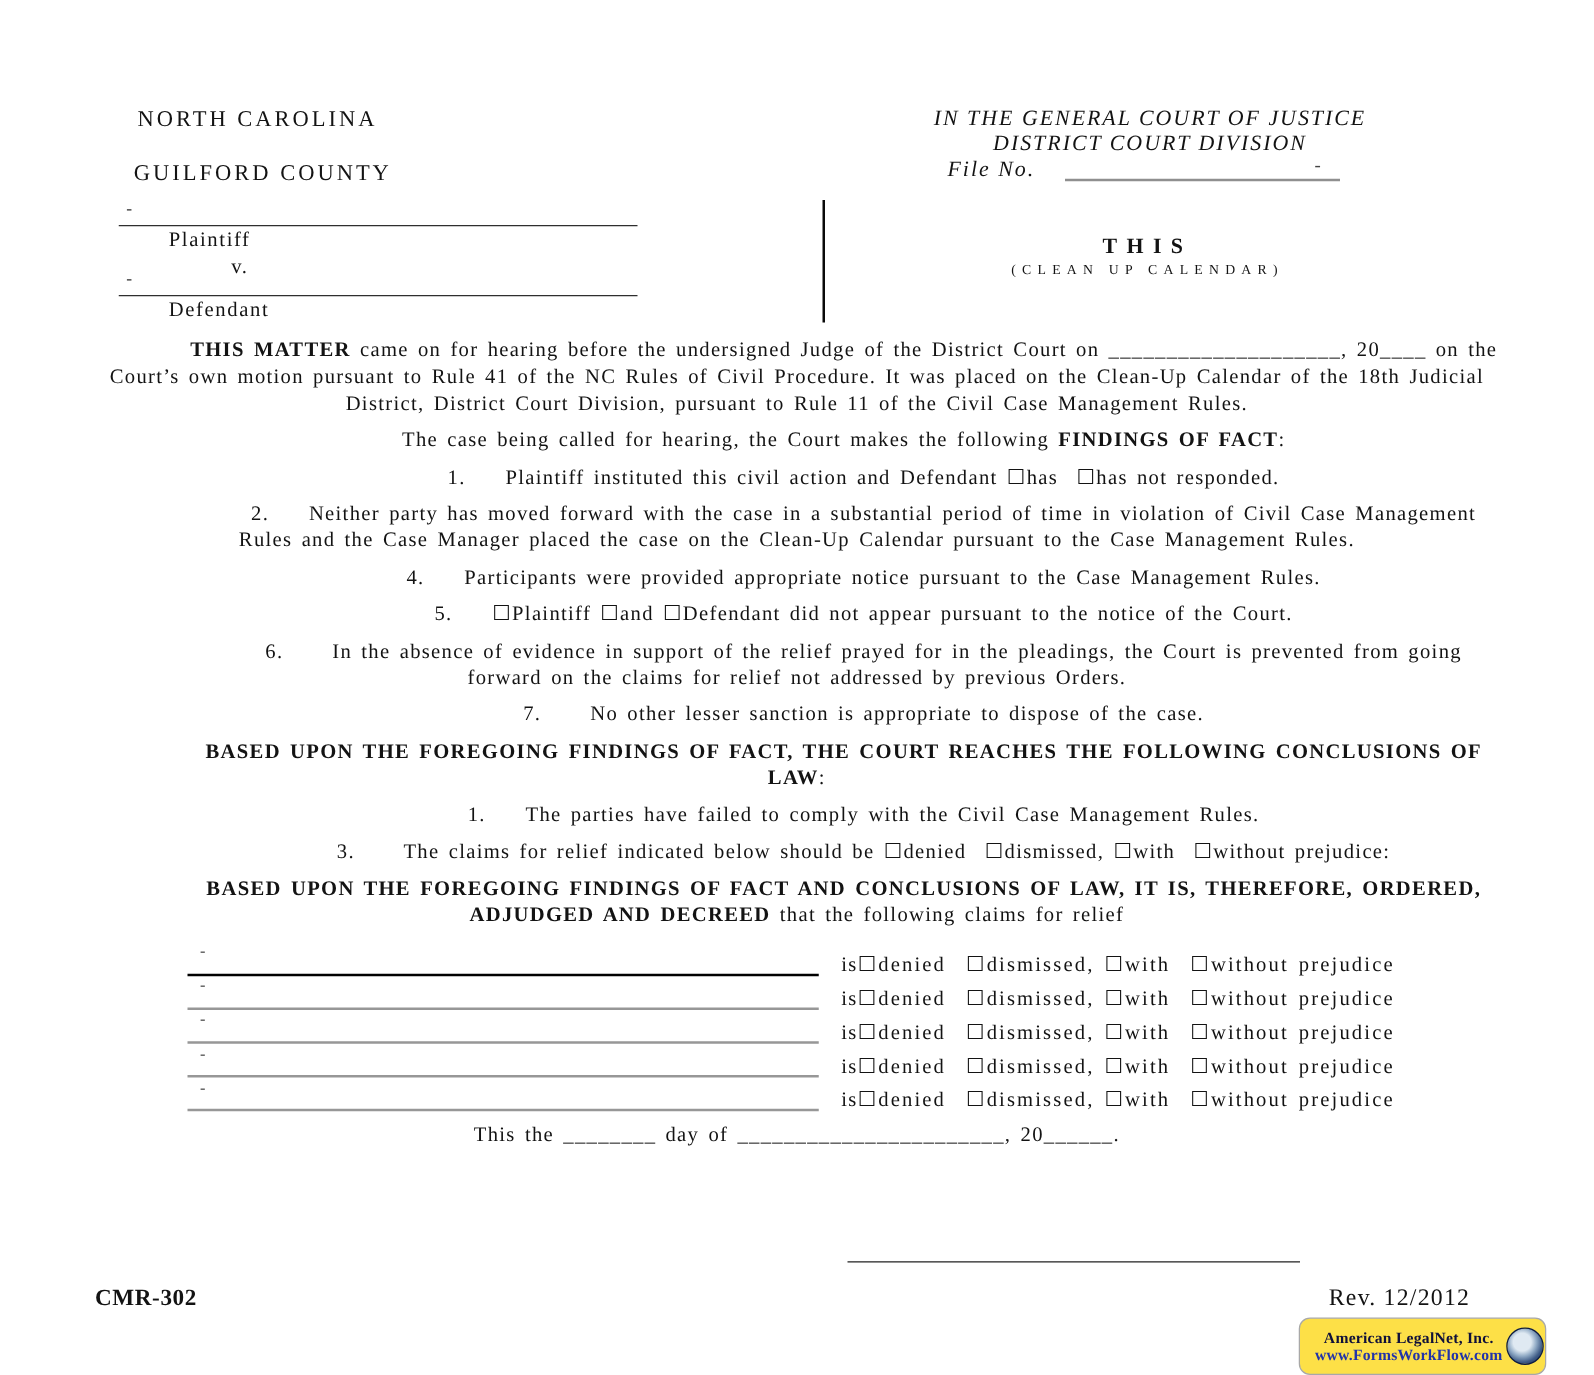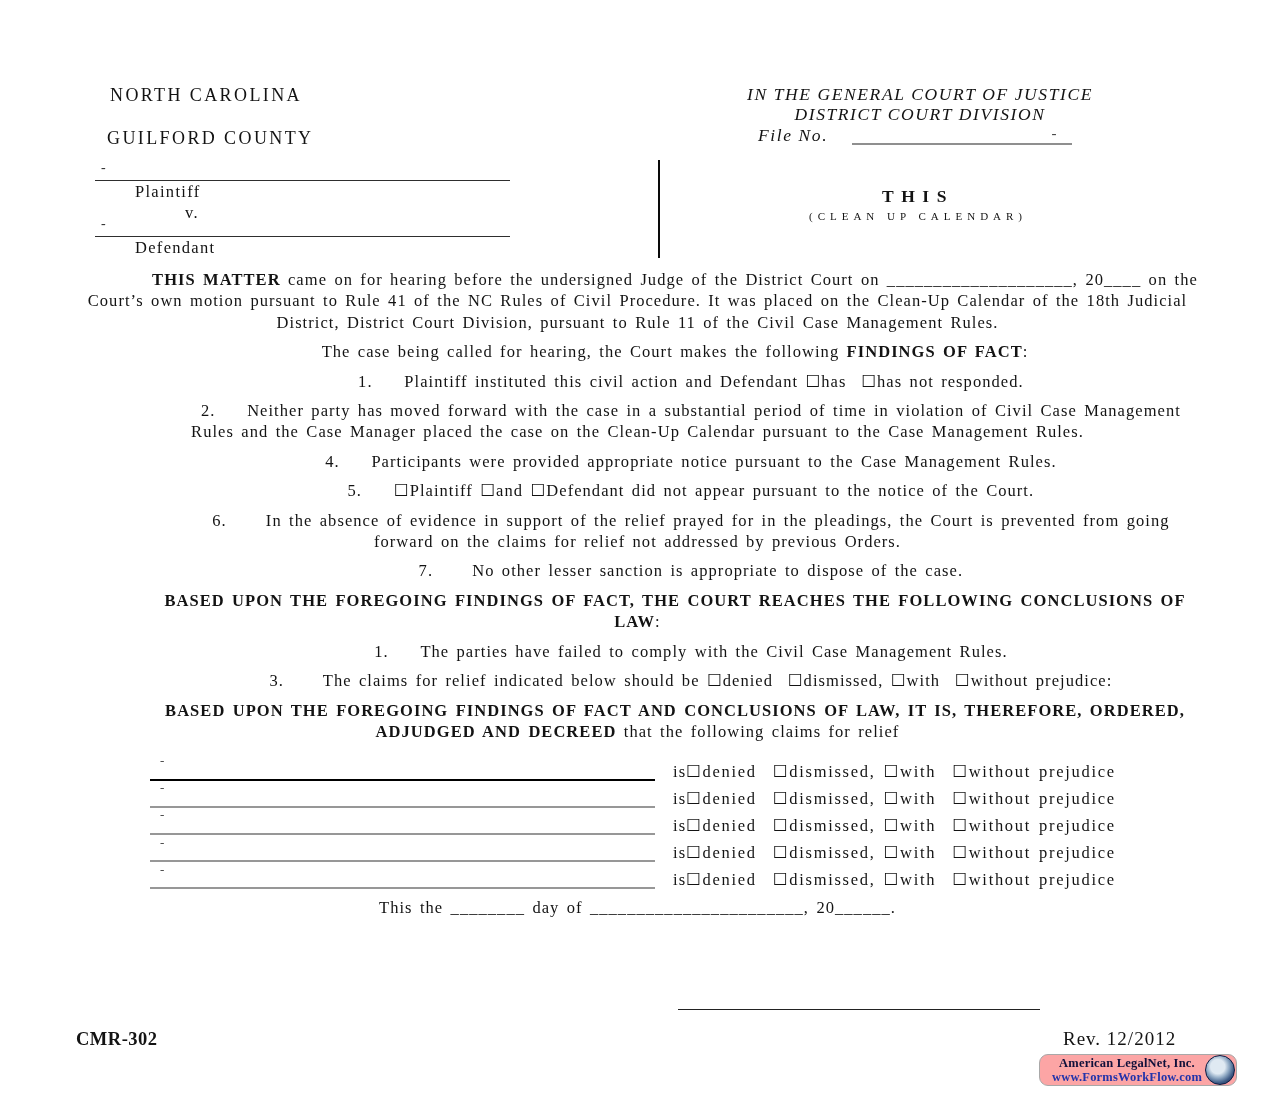--- a/index.html
+++ b/index.html
@@ -48,21 +48,21 @@
   .claim-blank .dash{position:absolute;left:10px;bottom:7px;font-size:13px;color:#444;}
   .claim-is{margin-left:18px;line-height:19px;}
   .claim-opts{line-height:19px;letter-spacing:1.7px;white-space:nowrap;}
 
   .date-line{margin:27px 0 0 75px;}
 
   
   .sig-line{position:absolute;left:678px;top:1009px;width:362px;border-top:1.6px solid #222;}
   .form-number{position:absolute;left:76px;top:1029px;font-size:18.5px;font-weight:bold;letter-spacing:.5px;}
   .revision{position:absolute;left:1063px;top:1028px;font-size:19px;letter-spacing:1px;text-align:center;}
-  .aln-box{position:absolute;left:1039px;top:1054px;width:198px;height:32px;background:#fca5a5;
+  .aln-box{position:absolute;left:1039px;top:1054px;width:198px;height:46px;background:#fde047;
            border:1.5px solid #a8a8a8;border-radius:9px;display:flex;align-items:center;box-sizing:border-box;}
   .aln-text{margin-left:11px;width:152px;text-align:center;font-size:12.5px;line-height:14px;
             font-weight:bold;color:#10103a;letter-spacing:.2px;white-space:nowrap;}
   .aln-url{color:#2233aa;cursor:pointer;}
   .aln-globe{width:28px;height:28px;border-radius:50%;margin-left:2px;
              background:radial-gradient(circle at 42% 38%, #dfe9f2 0 30%, #8fa9c4 48%, #3d5a85 68%, #0d1c42 100%);
              border:1px solid #0d1c42;}
 </style>
 </head>
 <body>

